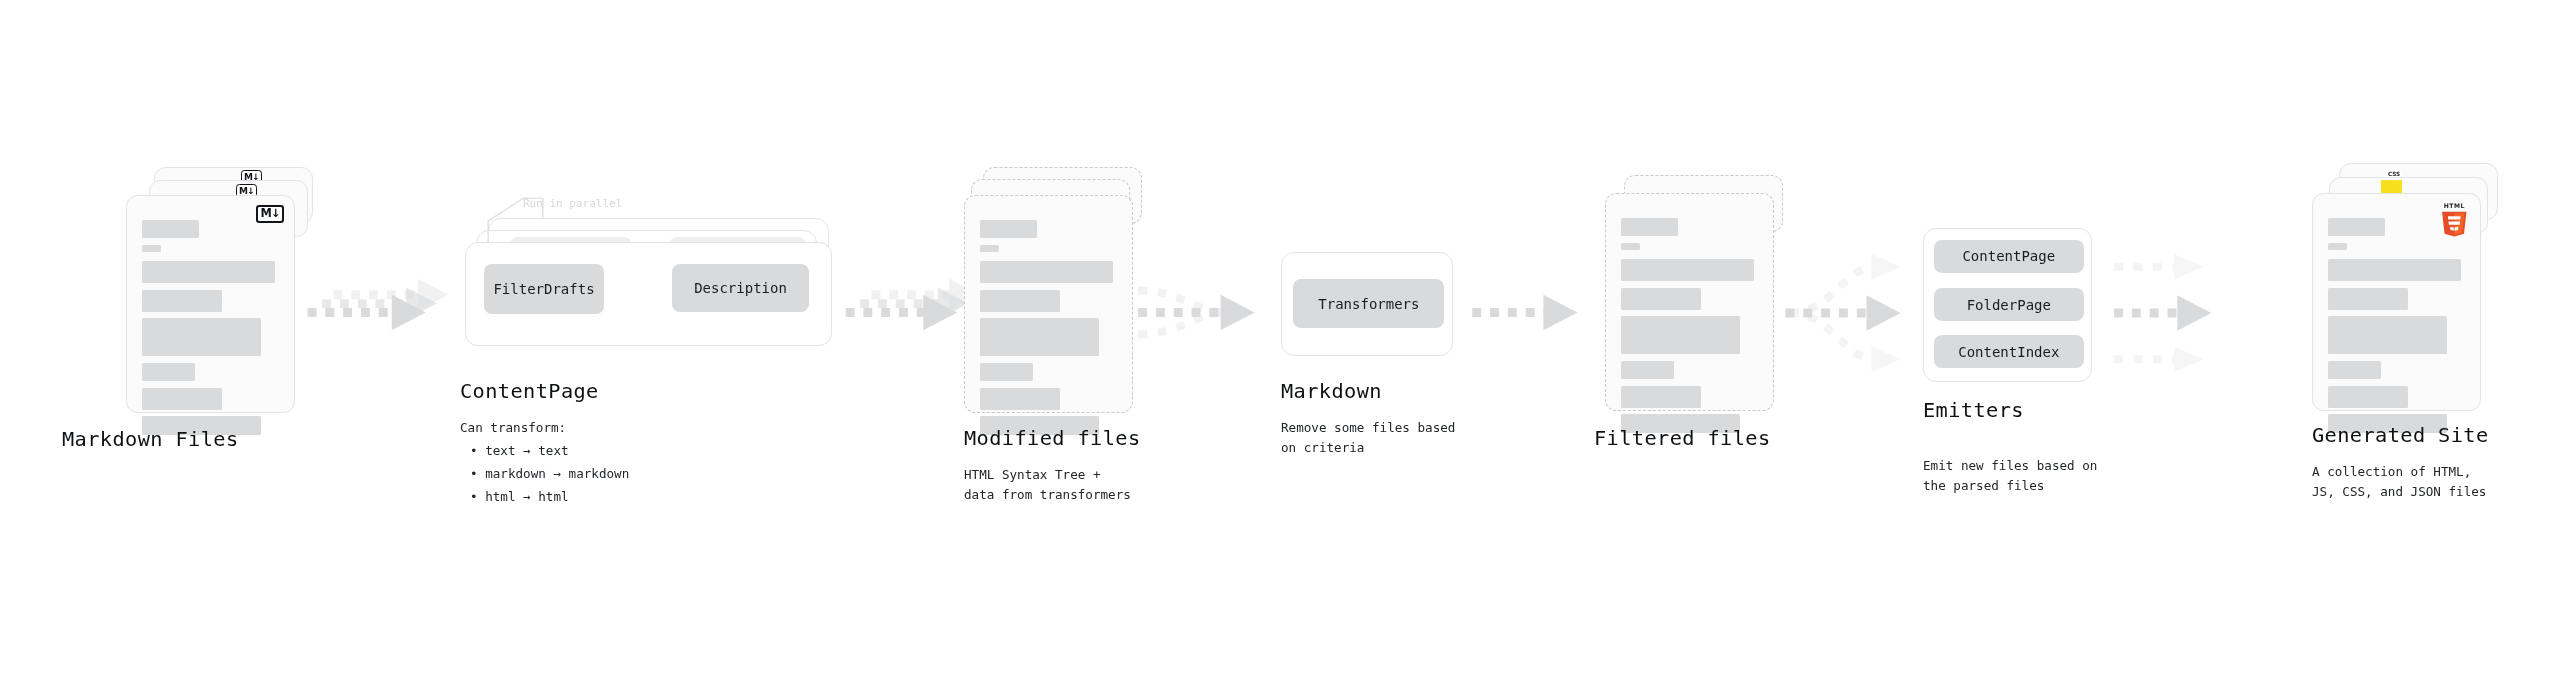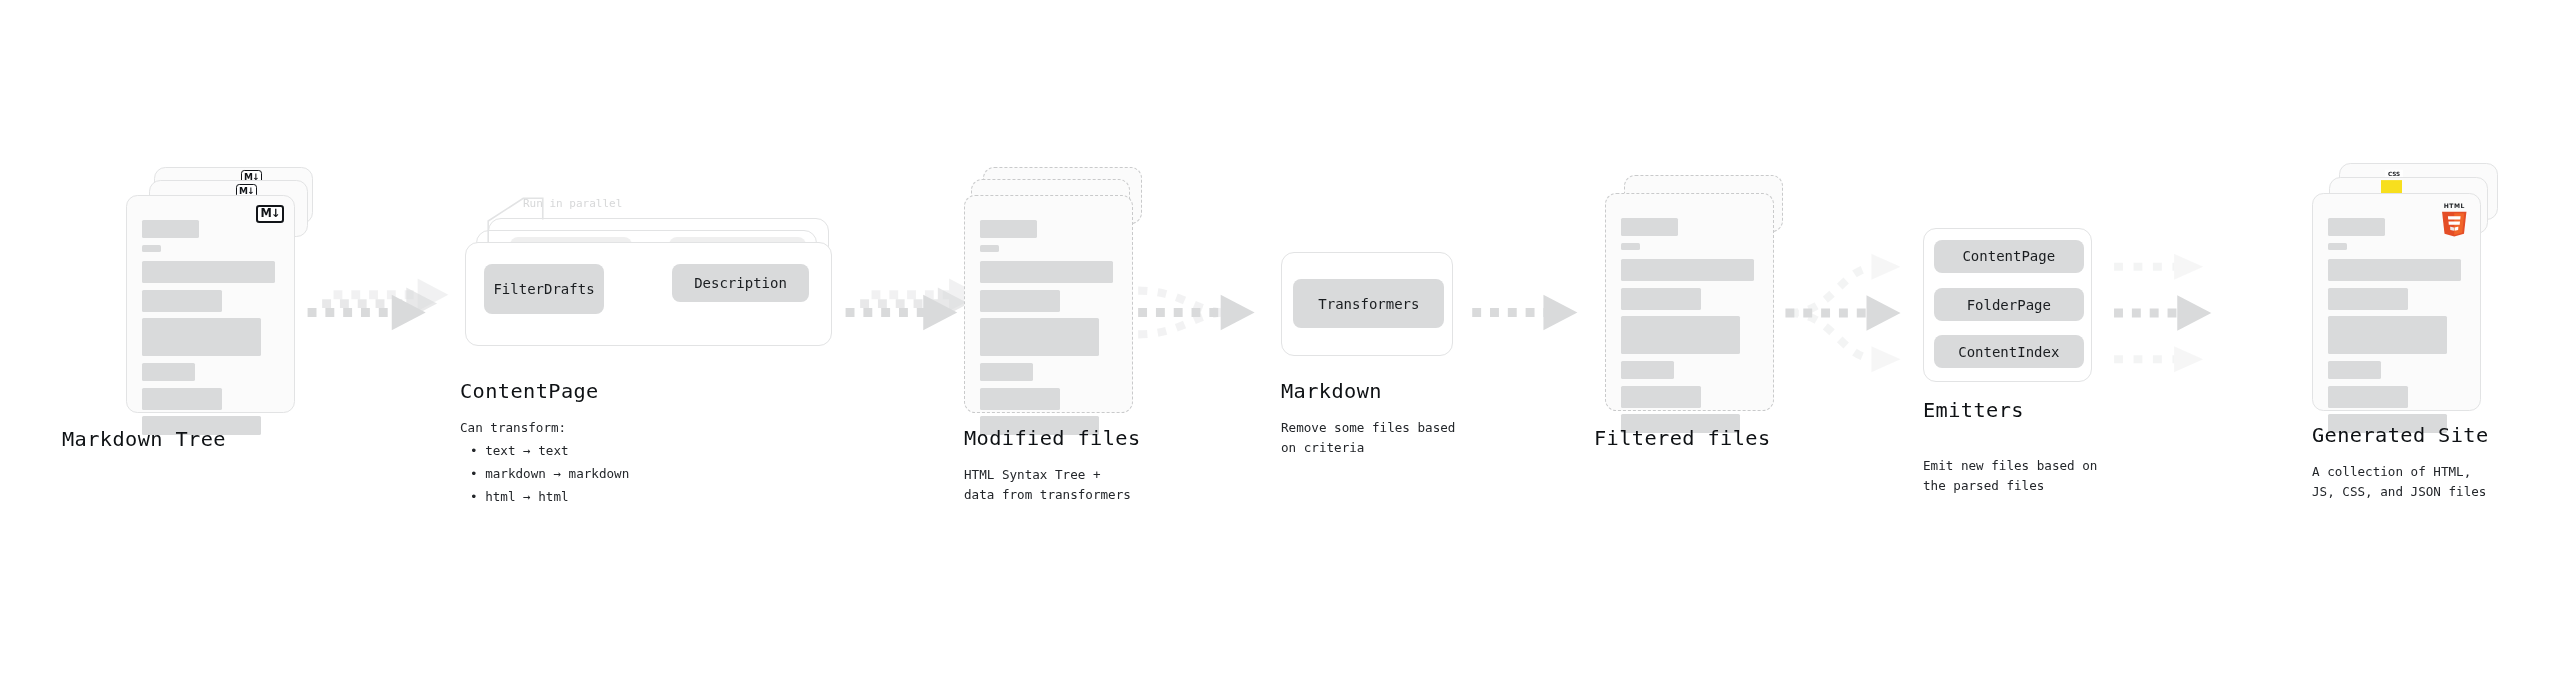--- a/index.html
+++ b/index.html
@@ -106,21 +106,21 @@
         <div class="ln" style="width:19.5px;height:7.3px;margin-bottom:9px;"></div>
         <div class="ln" style="width:133px;height:22px;"></div>
         <div class="ln" style="width:80px;height:22px;"></div>
         <div class="ln" style="width:119px;height:38px;"></div>
         <div class="ln" style="width:53px;height:18.7px;"></div>
         <div class="ln" style="width:80px;height:22px;"></div>
         <div class="ln" style="width:119px;height:18.7px;"></div>
       </div>
     </div>
 
-    <div class="title" style="left:62px;top:427px;">Markdown Tree</div>
+    <div class="title" style="left:62px;top:427px;">Markdown Files</div>
   </div>
 
   <div class="arrowwrap" style="left:307px;top:268px;">
     <svg width="163" height="89" viewBox="0 0 200 110">
       <g opacity="0.35">
         <g transform="translate(32,-22)">
           <line x1="0" y1="55" x2="110" y2="55" stroke="#d9dadb" stroke-width="11" stroke-dasharray="11 11"></line>
           <polygon points="104,35 142,55 104,75" fill="#d9dadb"></polygon>
         </g>
       </g>
@@ -164,21 +164,21 @@
         <polygon points="38,19 48,24 38,29" fill="#d9dadb"></polygon>
       </g>
       <g opacity="1">
         <line x1="0" y1="46" x2="44" y2="46" stroke="#cfd0d1" stroke-width="2.5"></line>
         <polygon points="42,40 54,46 42,52" fill="#cfd0d1"></polygon>
       </g>
     </svg>
 
     <div class="panel" style="left:465px;top:242px;width:367px;height:104px;">
       <div class="pill" style="left:18px;top:21px;width:120px;height:50px;">FilterDrafts</div>
-      <div class="pill" style="left:206px;top:21px;width:137px;height:38px;">Description</div>
+      <div class="pill" style="left:206px;top:21px;width:137px;height:48px;">Description</div>
     </div>
 
     <div class="title" style="left:460px;top:379px;">ContentPage</div>
 
     <div class="sub" style="left:460px;top:418px;">Can transform:</div>
     <div class="sub" style="left:470px;top:441px;">• text → text</div>
     <div class="sub" style="left:470px;top:464px;">• markdown → markdown</div>
     <div class="sub" style="left:470px;top:487px;">• html → html</div>
   </div>
 

